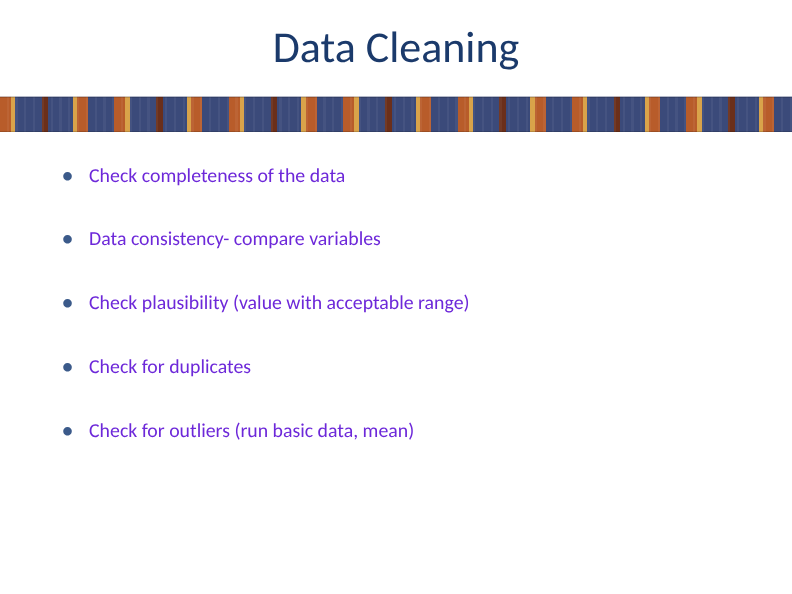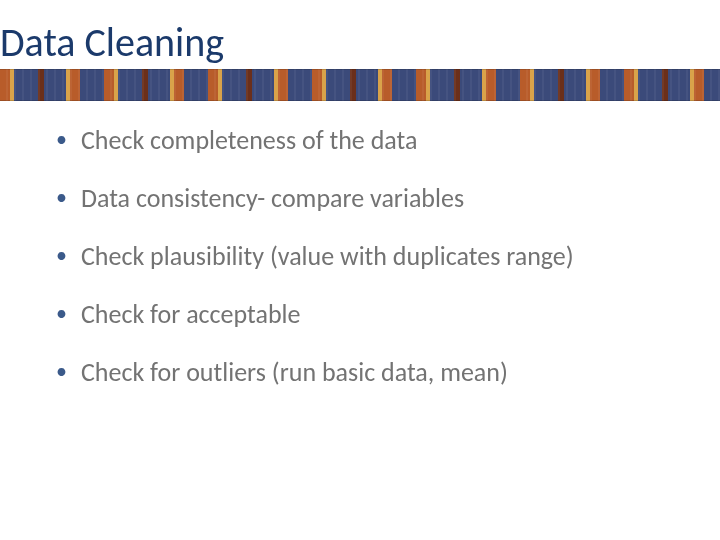--- a/index.html
+++ b/index.html
@@ -11,25 +11,25 @@
     font-family: Calibri, "Segoe UI", Arial, sans-serif;
     overflow: hidden;
   }
   .slide {
     width: 720px;
     height: 540px;
     position: relative;
     box-sizing: border-box;
   }
   .title {
-    text-align: left;
+    text-align: center;
     font-size: 40px;
     color: #1b3a6b;
     padding-top: 18px;
-    padding-bottom: 2px;
+    padding-bottom: 21px;
     font-weight: 400;
   }
   .divider {
     height: 30px;
     width: 100%;
     background-color: #4a5a8a;
     background-image:
       repeating-linear-gradient(90deg,
         rgba(255,255,255,0) 0 6px,
         rgba(255,255,255,0.05) 6px 8px),
@@ -54,46 +54,46 @@
     margin-bottom: 28px;
   }
   .bullet-dot {
     color: #3b5a8a;
     font-size: 22px;
     line-height: 30px;
     margin-right: 14px;
     flex: 0 0 auto;
   }
   .bullet-text {
-    color: #737373;
-    font-size: 26px;
+    color: #6d28d9;
+    font-size: 18px;
     line-height: 30px;
   }
 </style>
 </head>
 <body>
 
 <div class="slide">
   <div class="title">Data Cleaning</div>
   <div class="divider"></div>
   <div class="content">
     <div class="bullet-row">
       <span class="bullet-dot">•</span>
       <span class="bullet-text">Check completeness of the data</span>
     </div>
     <div class="bullet-row">
       <span class="bullet-dot">•</span>
       <span class="bullet-text">Data consistency- compare variables</span>
     </div>
     <div class="bullet-row">
       <span class="bullet-dot">•</span>
-      <span class="bullet-text">Check plausibility (value with duplicates range)</span>
+      <span class="bullet-text">Check plausibility (value with acceptable range)</span>
     </div>
     <div class="bullet-row">
       <span class="bullet-dot">•</span>
-      <span class="bullet-text">Check for acceptable</span>
+      <span class="bullet-text">Check for duplicates</span>
     </div>
     <div class="bullet-row">
       <span class="bullet-dot">•</span>
       <span class="bullet-text">Check for outliers (run basic data, mean)</span>
     </div>
   </div>
 </div>
 
 </body></html>

